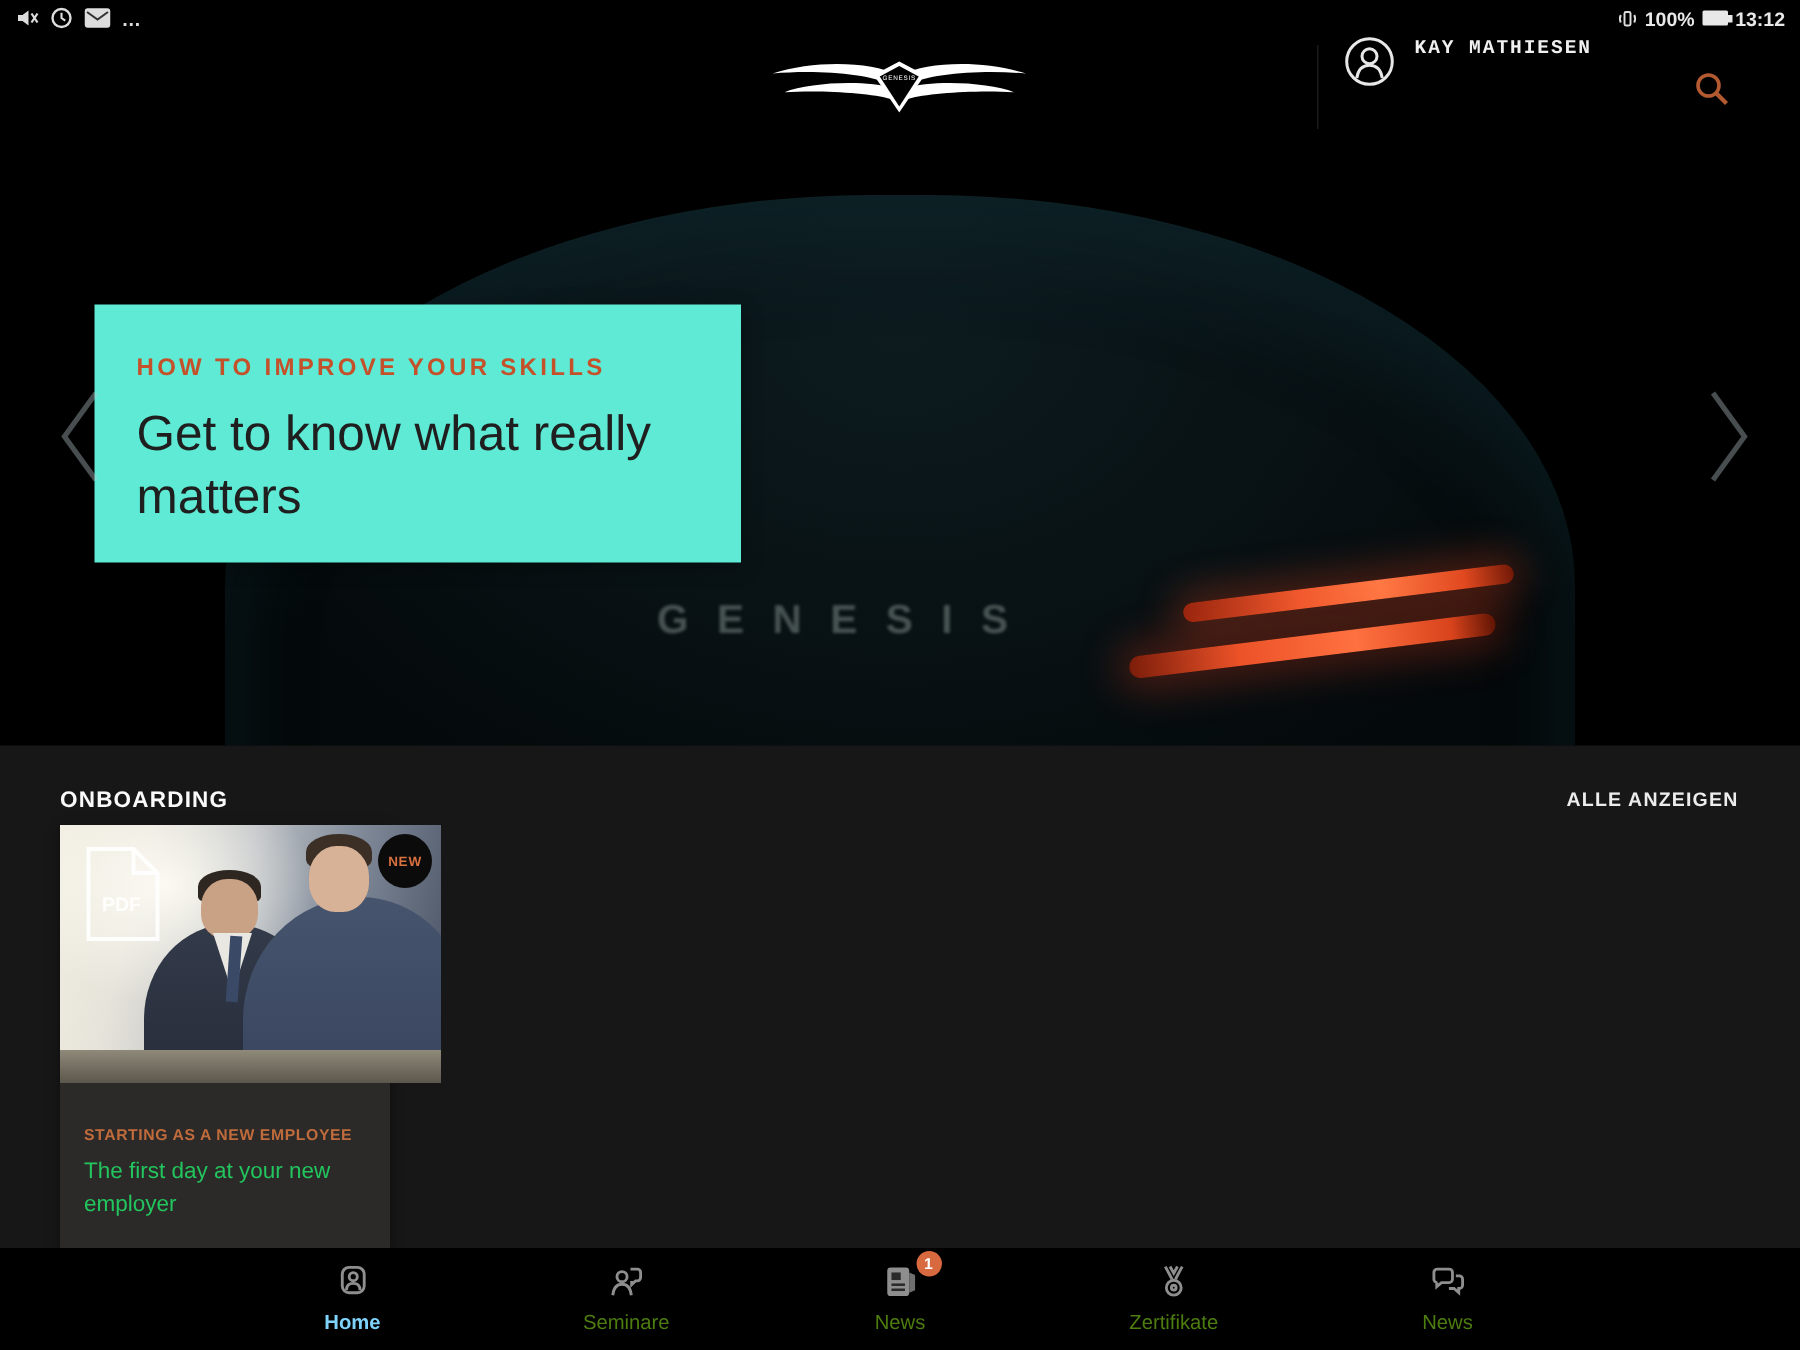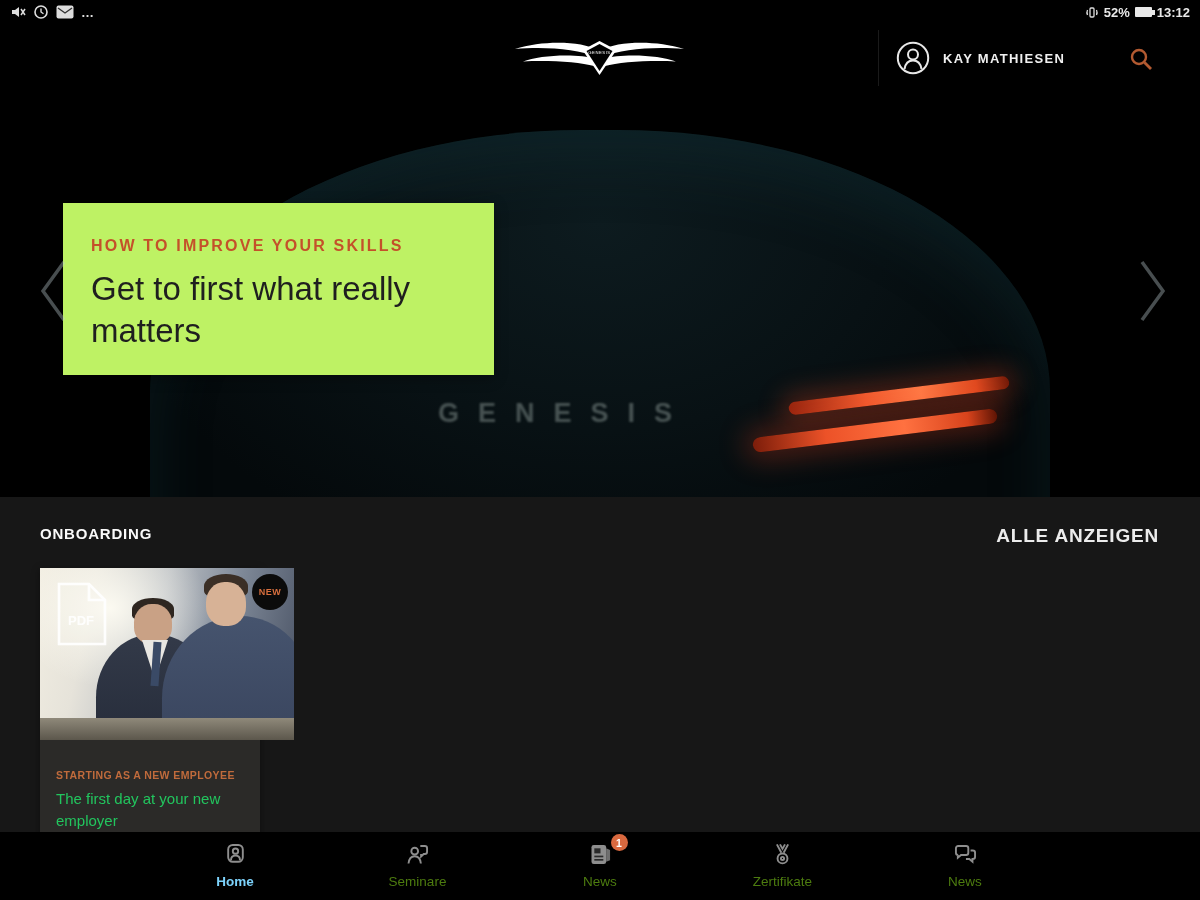--- a/index.html
+++ b/index.html
@@ -14,21 +14,21 @@
   .sb-right { margin-left:auto; display:flex; align-items:center; gap:5px; font-weight:bold; }
   .sb-ico { display:inline-flex; }
   .battery { position:relative; width:17px; height:10px; background:#e8e8e8; border-radius:1px; }
   .battery:after { content:""; position:absolute; right:-3px; top:2.5px; width:2.5px; height:5px; background:#e8e8e8; }
   .sb-more { letter-spacing:1px; font-weight:bold; color:#ddd; }
 
   
   .header { position:absolute; top:24px; left:0; width:1200px; height:68px; background:#000; }
   .header .divider { position:absolute; left:878px; top:6px; height:56px; width:1px; background:rgba(255,255,255,0.10); }
   .brand-logo { position:absolute; left:512px; top:11px; cursor:pointer; }
-  .user-block { position:absolute; left:896px; top:0; height:68px; display:flex; align-items:center; cursor:pointer; }
+  .user-block { position:absolute; left:896px; top:0; height:68px; display:flex; cursor:pointer;font-family:Liberation Mono, monospace; }
   .avatar { width:34px; height:34px; }
   .user-name { margin-left:13px; color:#f0f0f0; font-size:13px; font-weight:bold; letter-spacing:1.3px; }
   .search-btn { position:absolute; left:1128px; top:22px; width:26px; height:26px; cursor:pointer; }
 
   
   .hero { position:absolute; top:92px; left:0; width:1200px; height:405px; overflow:hidden;
     background:
       radial-gradient(ellipse 420px 260px at 8% 0%, rgba(44,78,58,0.30), rgba(0,0,0,0) 70%),
       radial-gradient(ellipse 500px 300px at 96% 6%, rgba(18,58,62,0.35), rgba(0,0,0,0) 72%),
       radial-gradient(ellipse 760px 420px at 50% 62%, rgba(14,48,56,0.45), rgba(0,0,0,0) 75%),
@@ -42,33 +42,33 @@
     background: radial-gradient(ellipse 60% 55% at 50% 40%, rgba(26,86,96,0.55), rgba(8,26,32,0) 72%); }
   .car-lettering { position:absolute; left:438px; top:306px; font-size:27px; letter-spacing:19px;
     color:rgba(205,222,215,0.32); font-weight:bold; filter:blur(1.2px); white-space:nowrap; }
   .tail-bar { position:absolute; border-radius:8px; }
   .tail-bar.b1 { left:788px; top:297px; width:222px; height:13px; transform:rotate(-7deg);
     background:linear-gradient(90deg,#96240e 0%, #f05a2e 35%, #ff7a46 60%, #e04a20 85%, #711a08 100%);
     box-shadow:0 0 26px 7px rgba(255,80,35,0.30); }
   .tail-bar.b2 { left:752px; top:331px; width:246px; height:15px; transform:rotate(-7deg);
     background:linear-gradient(90deg,#7c1d0a 0%, #ec5228 30%, #ff7140 62%, #d8431c 88%, #5e1404 100%);
     box-shadow:0 0 28px 8px rgba(255,70,30,0.28); }
-  .hero-card { position:absolute; left:63px; top:111px; width:431px; height:172px; background:#bef264;
+  .hero-card { position:absolute; left:63px; top:111px; width:431px; height:172px; background:#5eead4;
     padding:34px 26px 0 28px; z-index:5; cursor:pointer; box-shadow:0 3px 12px rgba(0,0,0,0.35); }
   .hero-eyebrow { color:#c4512a; font-size:16px; font-weight:bold; letter-spacing:2.2px; }
   .hero-title { color:#1f1f1f; font-size:33px; line-height:1.27; margin-top:13px; font-weight:400; }
   .chev { position:absolute; top:166px; z-index:6; cursor:pointer; }
   .chev.left { left:36px; } .chev.right { left:1136px; }
 
   
   .section { position:absolute; top:497px; left:0; width:1200px; height:335px; background:#171717; }
   .section-head { position:absolute; top:28px; left:40px; right:41px; display:flex; justify-content:space-between; }
   .section-title { color:#fafafa; font-size:15px; font-weight:bold; letter-spacing:0.8px; }
-  .see-all { color:#ececec; font-size:19px; font-weight:bold; letter-spacing:0.8px; cursor:pointer; }
-  .ob-card { position:absolute; left:40px; top:71px; width:220px; cursor:pointer;
+  .see-all { color:#ececec; font-size:13px; font-weight:bold; letter-spacing:0.8px; cursor:pointer; }
+  .ob-card { position:absolute; left:40px; top:53px; width:220px; cursor:pointer;
     box-shadow:0 2px 8px rgba(0,0,0,0.45); }
   .ob-image { position:relative; width:254px; height:172px; overflow:hidden;
     background:linear-gradient(102deg,#f1ede1 0%, #e6e3da 20%, #bcc0c4 45%, #7e8897 70%, #475062 100%); }
   .window-glow { position:absolute; left:-30px; top:-40px; width:200px; height:160px;
     background:radial-gradient(ellipse, rgba(255,253,244,0.9), rgba(255,253,244,0) 70%); }
   .man { position:absolute; }
   .man.left-man { left:56px; bottom:-26px; width:120px; height:132px; background:linear-gradient(180deg,#333a49,#232937);
     border-radius:48% 52% 0 0; }
   .man.left-man .head { position:absolute; left:38px; top:-30px; width:38px; height:40px; background:#c9a185; border-radius:46% 46% 42% 42%; }
   .man.left-man .hair { position:absolute; left:36px; top:-36px; width:42px; height:22px; background:#2e2620; border-radius:50% 50% 20% 20%; }
@@ -127,21 +127,21 @@
       </span>
       <span class="sb-more">…</span>
     </div>
     <div class="sb-right">
       <span class="sb-ico">
         <svg width="14" height="15" viewBox="0 0 14 15">
             <rect x="5" y="3" width="4" height="9" rx="1" fill="none" stroke="#ddd" stroke-width="1.3"></rect>
             <path d="M2.5 5 a6 6 0 0 0 0 5 M11.5 5 a6 6 0 0 1 0 5" stroke="#ddd" stroke-width="1.3" fill="none"></path>
           </svg>
       </span>
-      <span>52%</span>
+      <span>100%</span>
       <span class="battery"></span>
       <span>13:12</span>
     </div>
   </div>
 
   <div class="header">
     <div class="brand-logo">
       <svg width="175" height="46" viewBox="0 0 350 92">
         <g fill="#ffffff">
           <path d="M172 30 C138 12 62 10 6 28 C62 23 132 27 168 44 Z"></path>
@@ -175,21 +175,21 @@
 
   <div class="hero">
     <div class="car-glow-band"></div>
     <div class="car-body"></div>
     <div class="car-lettering">GENESIS</div>
     <div class="tail-bar b1"></div>
     <div class="tail-bar b2"></div>
 
     <div class="hero-card">
       <div class="hero-eyebrow">HOW TO IMPROVE YOUR SKILLS</div>
-      <div class="hero-title">Get to first what really matters</div>
+      <div class="hero-title">Get to know what really matters</div>
     </div>
 
     <div class="chev left">
       <svg width="34" height="66" viewBox="0 0 34 66">
           <path d="M28 4 L7 33 L28 62" fill="none" stroke="rgba(190,205,210,0.38)" stroke-width="3.5"></path>
         </svg>
     </div>
     <div class="chev right">
       <svg width="34" height="66" viewBox="0 0 34 66">
           <path d="M6 4 L27 33 L6 62" fill="none" stroke="rgba(190,205,210,0.38)" stroke-width="3.5"></path>

